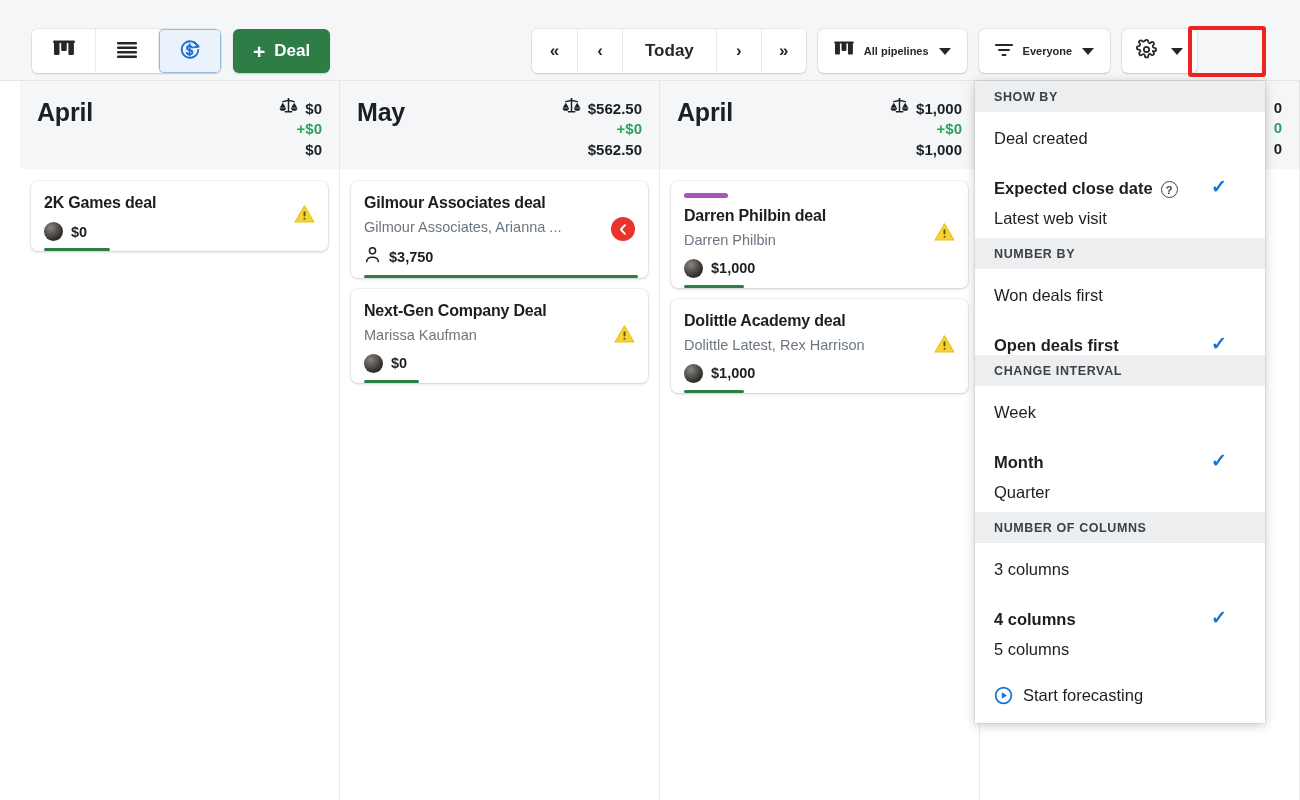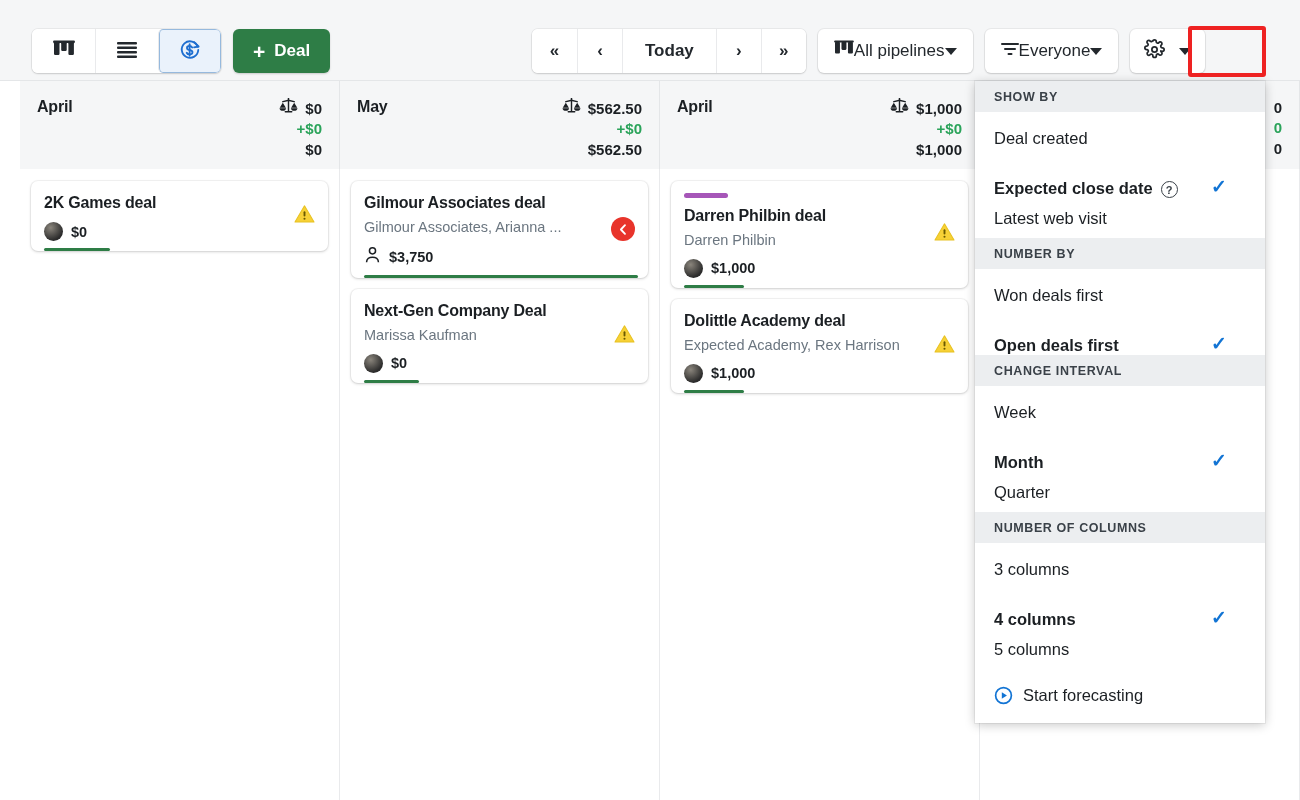--- a/index.html
+++ b/index.html
@@ -47,22 +47,22 @@
   .nav-btn {
     min-width: 45px; height: 44px; background: #fff; border: none; cursor: pointer;
     display: flex; align-items: center; justify-content: center;
     font-size: 17px; color: #23282d; font-weight: bold;
     font-family: "Liberation Sans", sans-serif;
   }
   .nav-btn + .nav-btn { border-left: 1px solid #e9eaec; }
   .nav-today { padding: 0 22px; font-size: 17px; }
   .pillbtn {
     height: 44px; background: #fff; border: none; border-radius: 6px;
-    display: flex; align-items: center; padding: 0 16px; cursor: pointer;
-    font-size: 17px; font-weight: normal; color: #23282d;
+    display: flex; align-items: center; gap: 10px; padding: 0 16px; cursor: pointer;
+    font-size: 11px; font-weight: bold; color: #23282d;
     box-shadow: 0 1px 2px rgba(0,0,0,.14), 0 0 0 1px rgba(0,0,0,.05);
     font-family: "Liberation Sans", sans-serif;
   }
   .caret { width: 0; height: 0; border-left: 6px solid transparent; border-right: 6px solid transparent; border-top: 7px solid #23282d; }
   .gearwrap {
     position: relative; height: 44px; display: flex; align-items: center; gap: 14px;
     background: #fff; border-radius: 6px; padding: 0 14px; cursor: pointer;
     box-shadow: 0 1px 2px rgba(0,0,0,.14), 0 0 0 1px rgba(0,0,0,.05);
   }
   .redbox {
@@ -71,21 +71,21 @@
   }
 
   
   .board { position: absolute; left: 0; top: 81px; width: 1300px; height: 719px; background: #ffffff; }
   .colhead-row { position: absolute; left: 20px; top: 0; display: flex; }
   .colhead {
     width: 320px; height: 88px; background: #f5f6f7;
     border-right: 1px solid #e4e6e8;
     padding: 17px 17px 0 17px; position: relative;
   }
-  .colhead .mname { font-size: 16px; font-weight: bold; color: #1b1f23; letter-spacing: -.2px; }
+  .colhead .mname { font-size: 25px; font-weight: bold; color: #1b1f23; letter-spacing: -.2px; }
   .colhead .figs { position: absolute; right: 17px; top: 17px; text-align: right; line-height: 1.35; }
   .fig-row1 { display: flex; align-items: center; justify-content: flex-end; gap: 7px; font-size: 15px; font-weight: bold; color: #1b1f23; }
   .fig-row2 { font-size: 15px; font-weight: bold; color: #2aa35a; }
   .fig-row3 { font-size: 15px; font-weight: bold; color: #1b1f23; }
 
   .cols { position: absolute; left: 20px; top: 88px; display: flex; height: 631px; }
   .col { width: 320px; height: 631px; border-right: 1px solid #e9eaec; padding: 12px 11px 0 11px; background: #fff; }
 
   .card {
     background: #fff; border-radius: 7px; margin-bottom: 11px;
@@ -351,21 +351,21 @@
             </div>
             <span class="card-flag"><svg width="21" height="19" viewBox="0 0 22 20">
                 <path d="M11 1.4 21 18.4H1z" fill="#f7d136" stroke="#e8c222" stroke-width="1.1" stroke-linejoin="round"></path>
                 <rect x="10" y="7.2" width="2" height="5.4" rx="1" fill="#6b5a00"></rect>
                 <circle cx="11" cy="15" r="1.1" fill="#6b5a00"></circle>
               </svg></span>
             <div class="progress" style="width:60.28px"></div>
           </div>
           <div class="card">
             <div class="card-title">Dolittle Academy deal</div>
-            <div class="card-sub">Expected Academy, Rex Harrison</div>
+            <div class="card-sub">Dolittle Latest, Rex Harrison</div>
             <div class="card-foot">
               <span class="avatar"></span>
               <span class="card-amt">$1,000</span>
             </div>
             <span class="card-flag"><svg width="21" height="19" viewBox="0 0 22 20">
                 <path d="M11 1.4 21 18.4H1z" fill="#f7d136" stroke="#e8c222" stroke-width="1.1" stroke-linejoin="round"></path>
                 <rect x="10" y="7.2" width="2" height="5.4" rx="1" fill="#6b5a00"></rect>
                 <circle cx="11" cy="15" r="1.1" fill="#6b5a00"></circle>
               </svg></span>
             <div class="progress" style="width:60.28px"></div>

